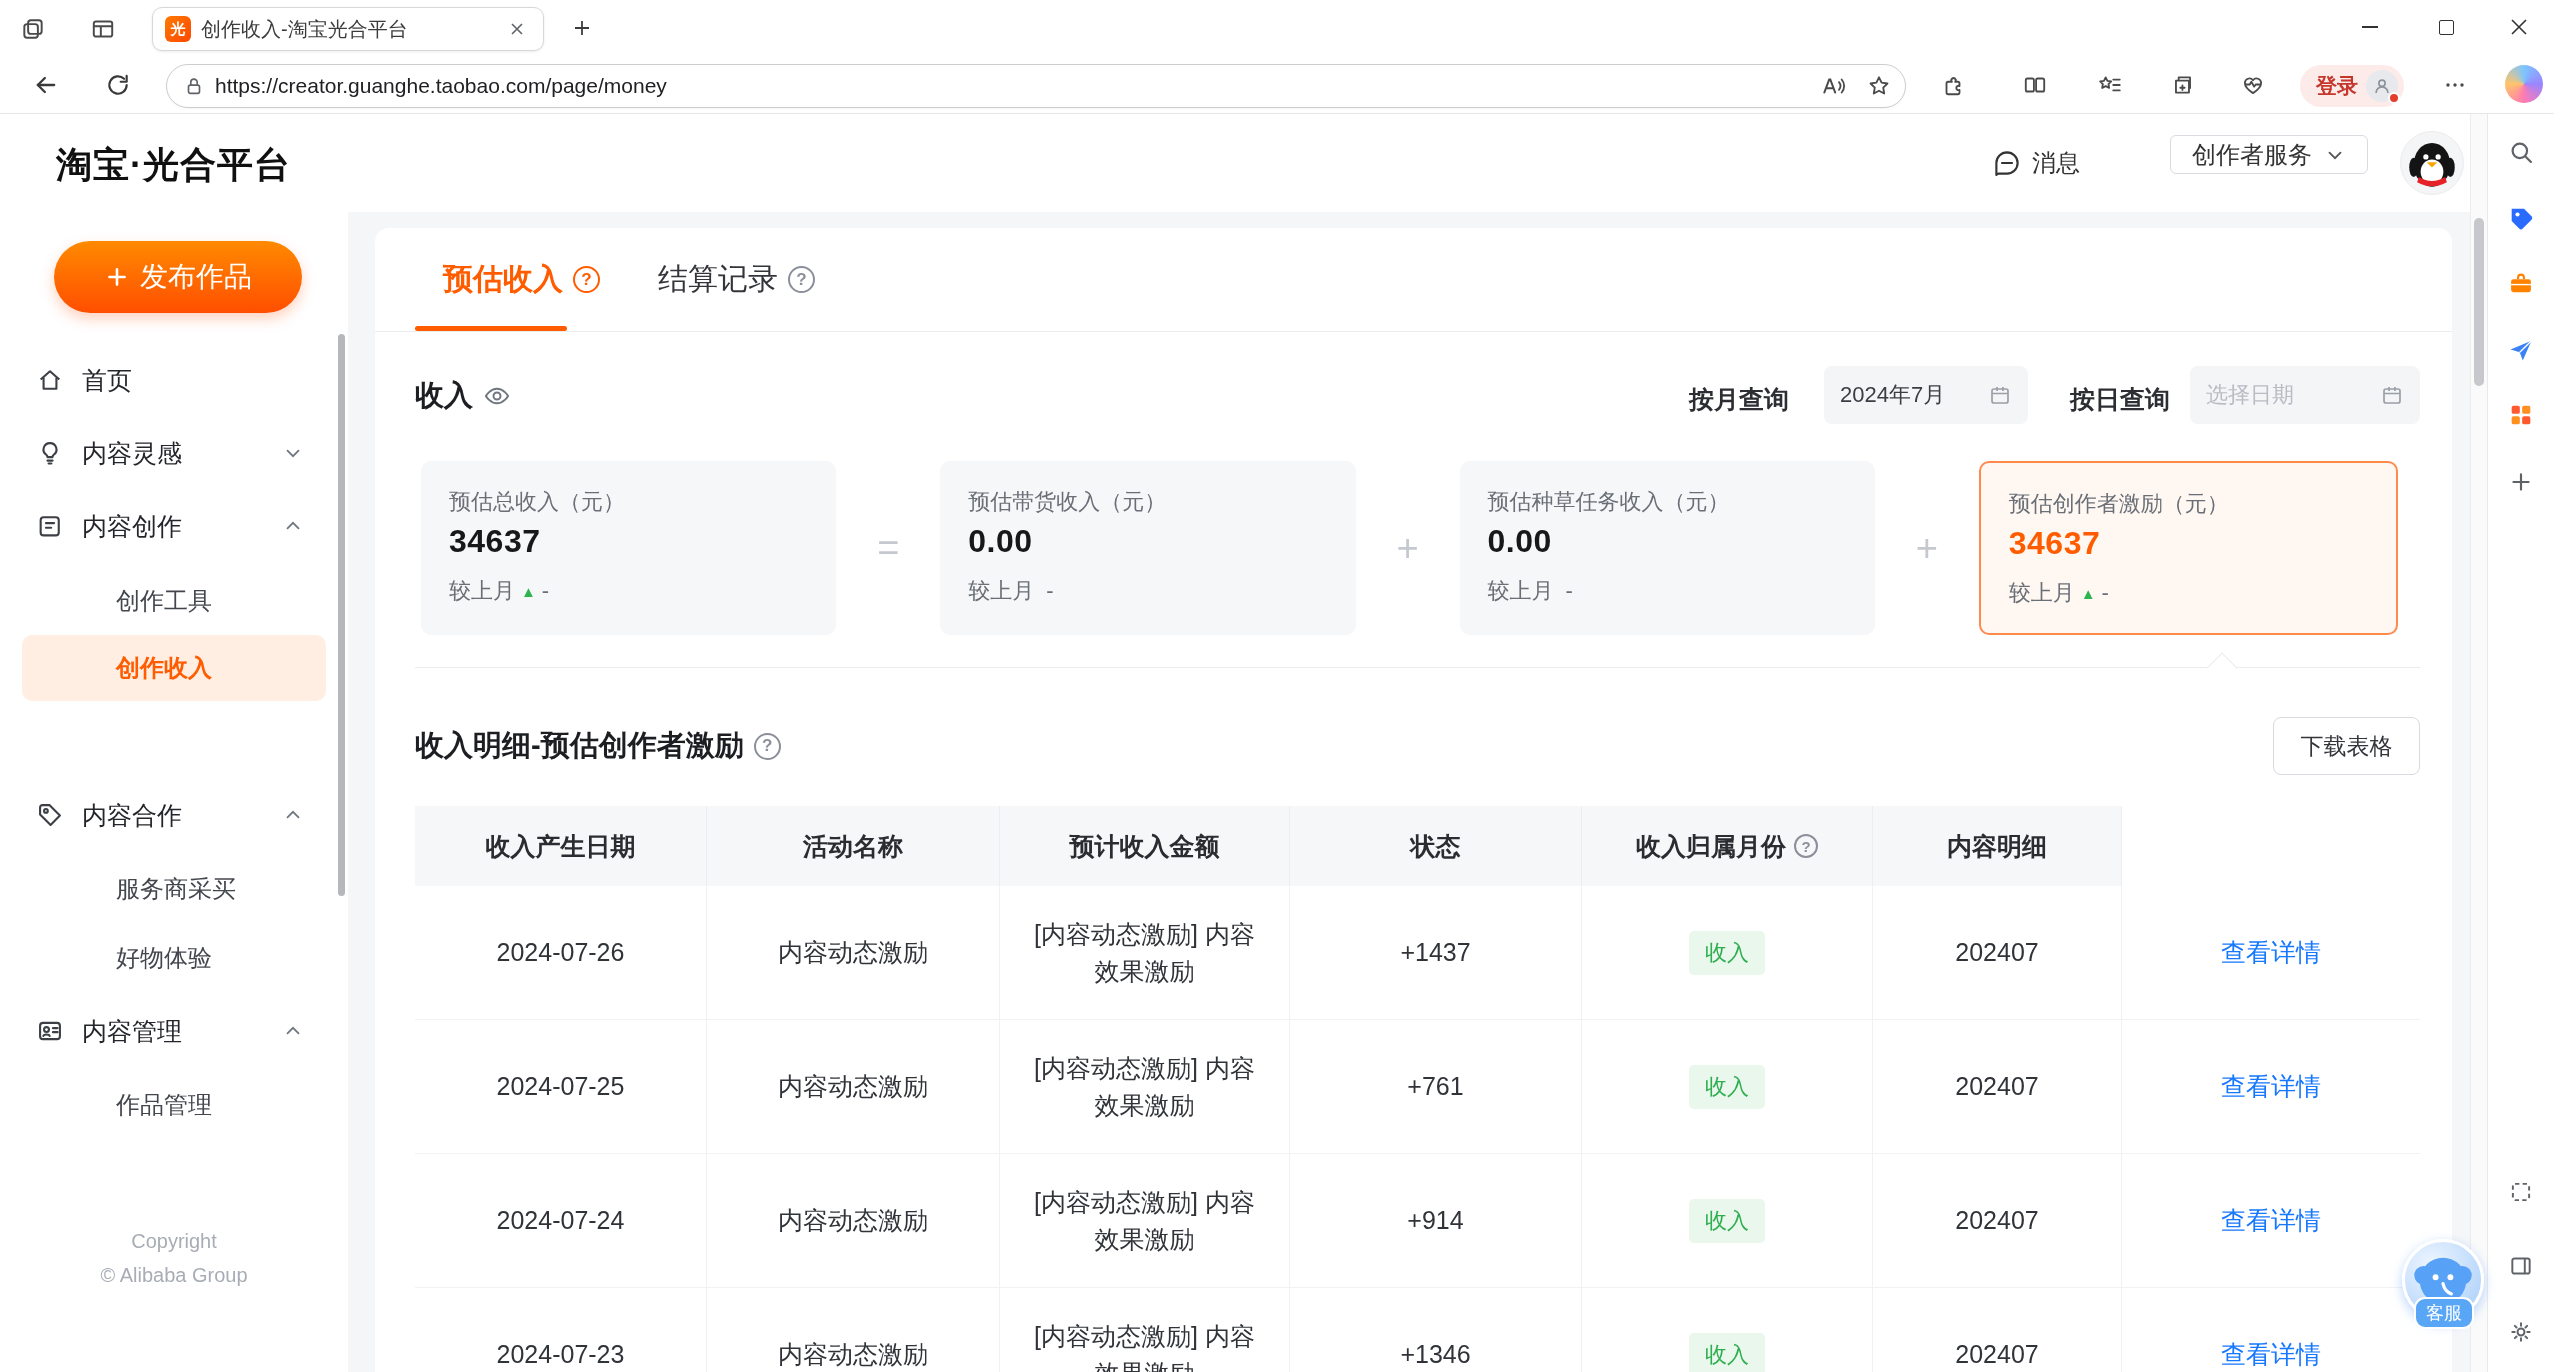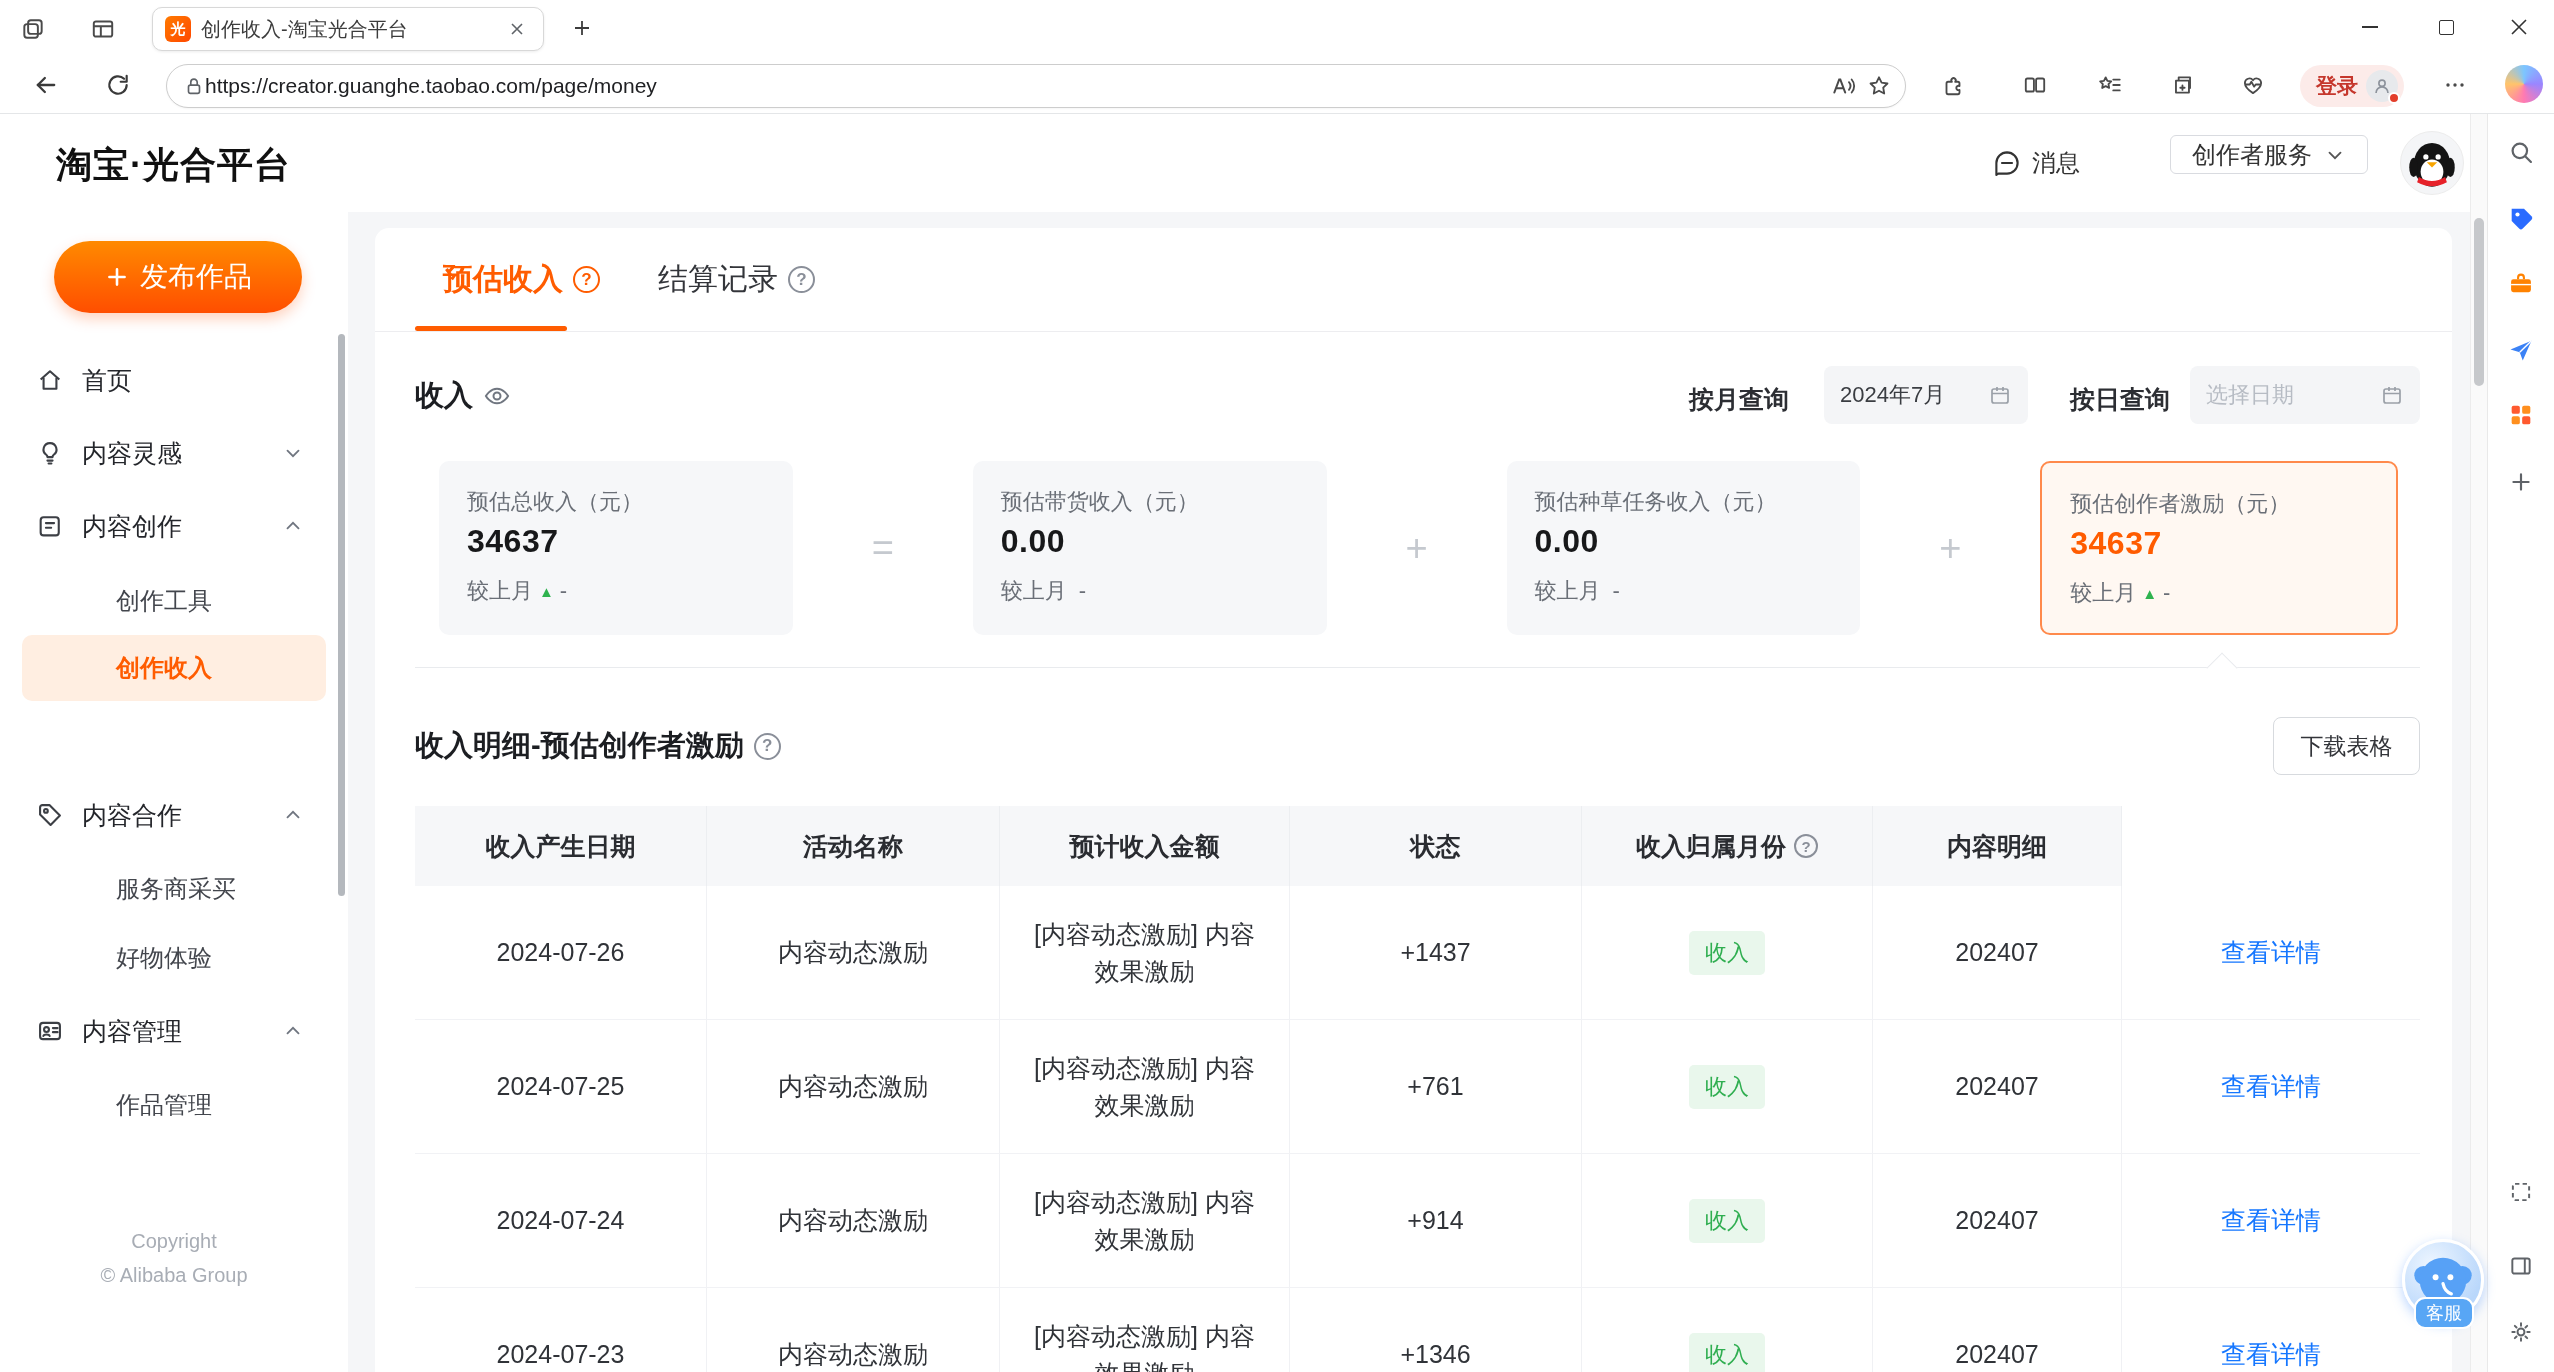--- a/index.html
+++ b/index.html
@@ -19,21 +19,21 @@
   .tab-close { width:28px; height:28px; color:#5f6368; border-radius:6px; flex:none; }
   .newtab { position:absolute; left:566px; top:12px; width:32px; height:32px; color:#3c3c3c; }
   .win-btn { position:absolute; top:0; height:54px; width:76px; color:#222; }
   .win-min { width:16px; height:2px; background:#333; }
   .win-max { width:15px; height:15px; border:1.6px solid #333; border-radius:2px; }
 
   
   .navbar { position:absolute; top:56px; left:0; right:0; height:58px; background:#fff; border-bottom:1px solid #e4e6e8; }
   .nav-ic { position:absolute; top:9px; width:40px; height:40px; color:#3a3a3a; border-radius:8px; }
   .omnibox { position:absolute; left:166px; top:8px; width:1740px; height:44px; border:1px solid #cdcdcd; border-radius:22px;
-             background:#fff; display:flex; align-items:center; padding:0 8px 0 16px; box-shadow:0 1px 2px rgba(0,0,0,.04); }
+             background:#fff; display:flex; align-items:center; padding:0 8px 0 16px; gap:10px; box-shadow:0 1px 2px rgba(0,0,0,.04); }
   .url { flex:1; font-size:21px; color:#202124; white-space:nowrap; overflow:hidden; }
   .omni-ic { width:36px; height:36px; color:#4a4a4a; flex:none; border-radius:6px; }
   .login-pill { position:absolute; left:2300px; top:9px; height:42px; border-radius:21px; background:#fcebe9;
                 display:flex; align-items:center; gap:8px; padding:0 6px 0 16px; }
   .login-text { color:#c5372c; font-size:21px; font-weight:bold; }
   .login-avatar { width:32px; height:32px; border-radius:50%; background:#e7e9ec; color:#8d939c; position:relative; }
   .login-badge { position:absolute; right:-2px; bottom:-2px; width:12px; height:12px; background:#e33e2b; border-radius:50%; border:2px solid #fff; }
   .copilot { position:absolute; left:2505px; top:9px; width:38px; height:38px; border-radius:50%;
              background:conic-gradient(#7cc6ff,#9a86ff,#ff7ab2,#ffc46b,#7cc6ff); }
 
@@ -78,21 +78,21 @@
   .qmark::after { content:"?"; }
   .qmark.gray { color:#8a8f99; }
   .qmark.sm { width:24px; height:24px; font-size:15px; }
 
   .income-title { position:absolute; left:40px; top:148px; display:flex; gap:10px; align-items:center; font-size:29px; font-weight:bold; color:#1c1e22; }
   .q-label { position:absolute; top:155px; font-size:25px; color:#2c2e33; font-weight:bold; }
   .q-pill { position:absolute; top:138px; height:58px; background:#f4f5f7; border-radius:8px; display:flex;
             align-items:center; justify-content:space-between; padding:0 16px; font-size:22px; color:#3a3d42; }
   .q-pill .ph { color:#b7bcc4; }
 
-  .stats { position:absolute; top:233px; left:64px; right:54px; height:174px; display:flex;gap:38px; }
+  .stats { position:absolute; top:233px; left:46px; right:54px; height:174px; display:flex; }
   .stat-card { flex:1 1 0; background:#f6f7f9; border-radius:10px; padding:26px 28px 0; display:flex; flex-direction:column; }
   .stat-card .t { font-size:22px; color:#6a6f77; }
   .stat-card .v { font-size:32px; font-weight:bold; color:#17181a; margin-top:6px; letter-spacing:.5px; }
   .stat-card .c { font-size:22px; color:#6a6f77; margin-top:16px; display:flex; align-items:center; gap:6px; }
   .stat-card .c .arrow { color:#2fb34f; font-size:15px; }
   .stat-card.highlight { background:#fff8f2; border:2px solid #ff8a4c; }
   .stat-card.highlight .v { color:#ff5c00; }
   .op { width:104px; flex:none; display:flex; align-items:center; justify-content:center; font-size:38px; color:#c5c9cf; }
 
   .divider { position:absolute; top:439px; left:40px; right:32px; border-top:1px solid #e9ebee; }

